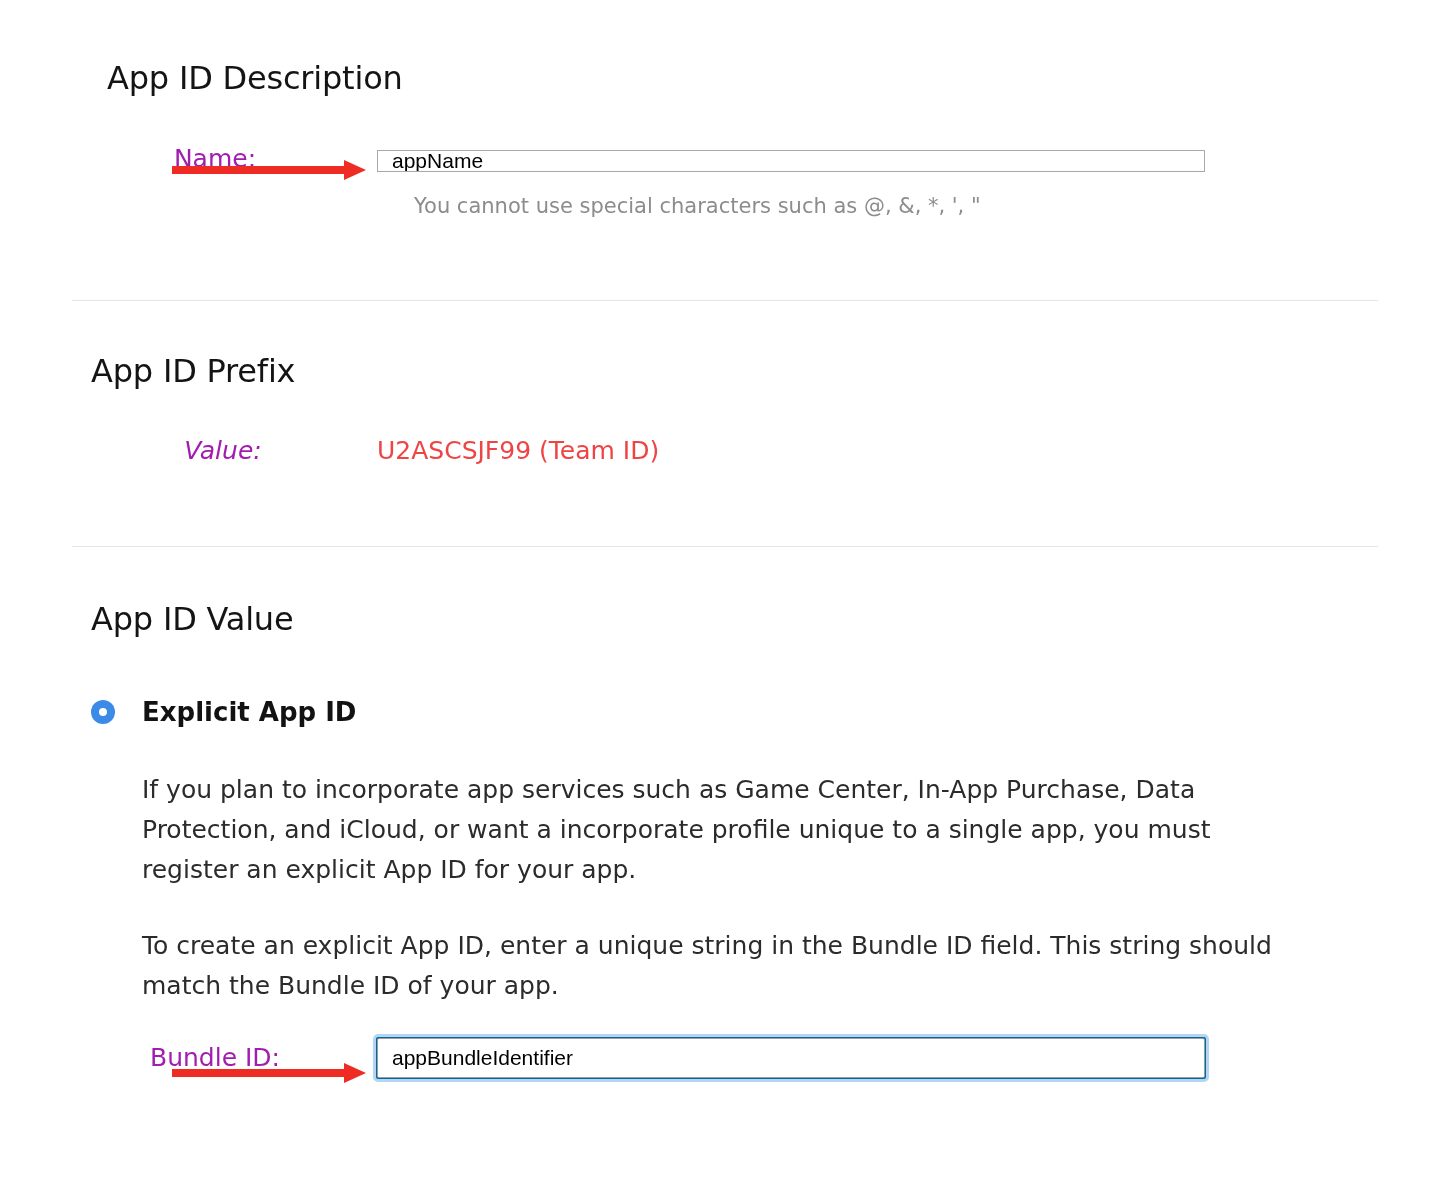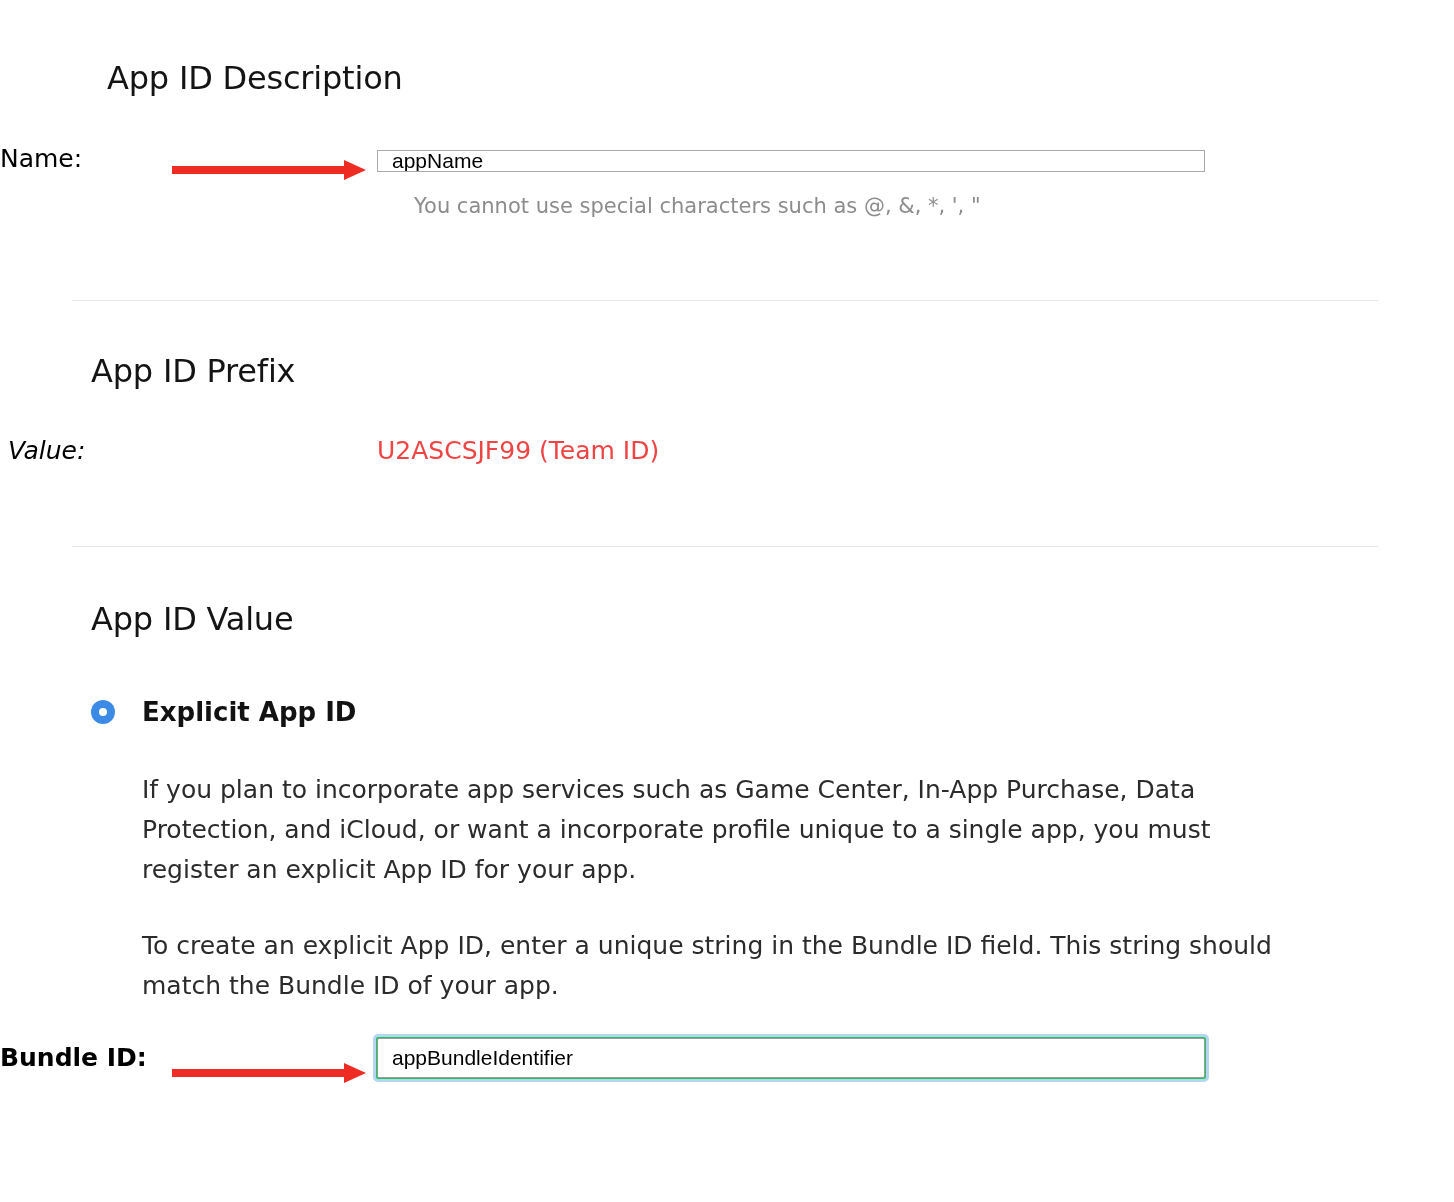--- a/index.html
+++ b/index.html
@@ -48,34 +48,34 @@
     border: 0;
   }
   #divider-1 { top: 292px; }
   #divider-2 { top: 538px; }
 
   
   .field-label {
     position: absolute;
     font-size: 25px;
     font-weight: 400;
-    color: #000000;
-    text-align: left;
-    white-space: nowrap;
+    color: #a21caf;
+    text-align: center;
+    white-space: nowrap;
+    margin-left: 36px;
   }
   #label-name {
     left: 0;
     width: 358px;
     top: 144px;
   }
   #label-bundle {
     left: 0;
     width: 358px;
     top: 1043px;
-    font-weight: bold;
   }
   #label-value {
     left: 8px;
     width: 358px;
     top: 436px;
     font-style: italic;
   }
   #value-prefix {
     position: absolute;
     left: 377px;
@@ -105,21 +105,21 @@
   }
   .focus-wrap {
     position: absolute;
     left: 373px;
     top: 1034px;
     width: 836px;
     height: 48px;
     box-sizing: border-box;
     border: 3px solid #b5d6f2;
     border-radius: 5px;
-    background: #22c55e;
+    background: #0369a1;
     padding: 1px;
   }
   #input-bundle {
     position: relative;
     left: 0;
     top: 0;
     width: 100%;
     height: 100%;
     border: 1px solid #9d9d9d;
     border-radius: 2px;

